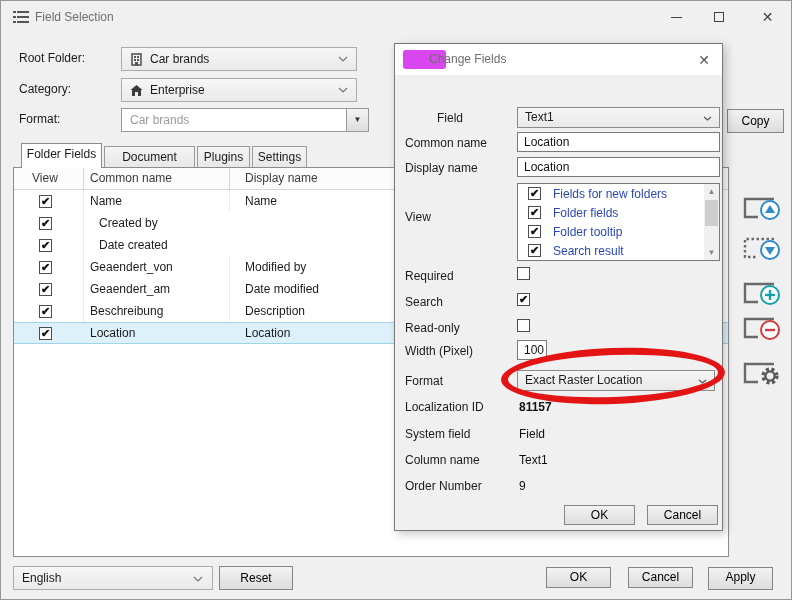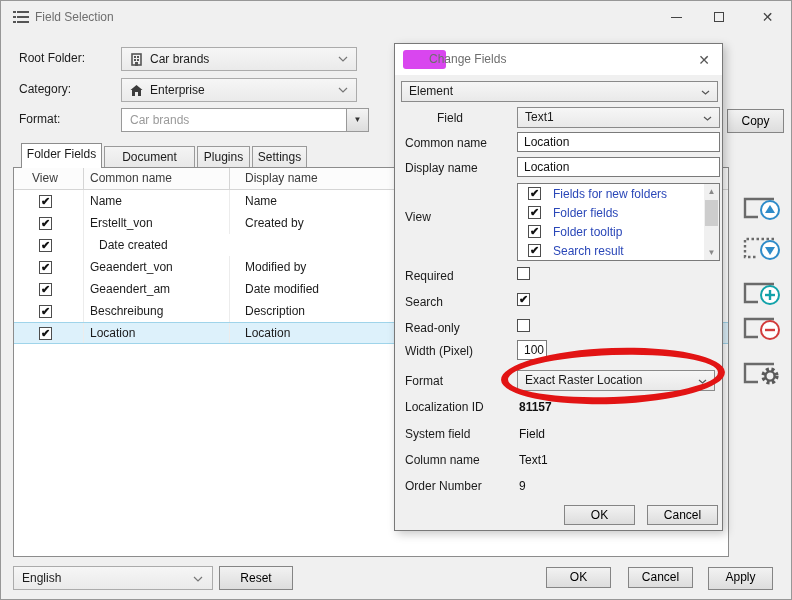--- a/index.html
+++ b/index.html
@@ -151,21 +151,20 @@
       <div class="c1">
           <span class="cb">✔</span>
         </div>
       <div class="c2">Name</div>
       <div class="c3">Name</div>
     </div>
     <div class="trow">
       <div class="c1">
           <span class="cb">✔</span>
         </div>
-      <div class="c2">Erstellt_von</div>
       <div class="c3">Created by</div>
     </div>
     <div class="trow">
       <div class="c1">
           <span class="cb">✔</span>
         </div>
       <div class="c3">Date created</div>
     </div>
     <div class="trow">
       <div class="c1">
@@ -247,28 +246,20 @@
   <div class="btn" style="position:absolute; left:627px; top:566px; width:65px; height:21px; line-height:19px;">Cancel</div>
   <div class="btn" style="position:absolute; left:707px; top:566px; width:65px; height:23px; line-height:19px;">Apply</div>
 
   <div class="dialog">
     <div class="dlg-title">
       <span class="dlg-logo" style="background:#d946ef;padding-left:43px;">iP</span>
       <span class="dlg-title-text">Change Fields</span>
       <span class="dlg-close">✕</span>
     </div>
 
-    <div class="dlg-combo" style="left:6px; top:37px; width:317px;">
-      <span>Element</span>
-      <span class="chev">
-        <svg class="chevsvg" width="9" height="5" viewBox="0 0 9 5">
-            <polyline points="1,1 4.5,4 8,1" fill="none" stroke="#555" stroke-width="1.2"></polyline>
-          </svg>
-      </span>
-    </div>
 
     <div class="dlg-label" style="top:67px;margin-left:32px;">Field</div>
     <div class="dlg-combo" style="top:63px;">
       <span>Text1</span>
       <span class="chev">
         <svg class="chevsvg" width="9" height="5" viewBox="0 0 9 5">
             <polyline points="1,1 4.5,4 8,1" fill="none" stroke="#555" stroke-width="1.2"></polyline>
           </svg>
       </span>
     </div>

